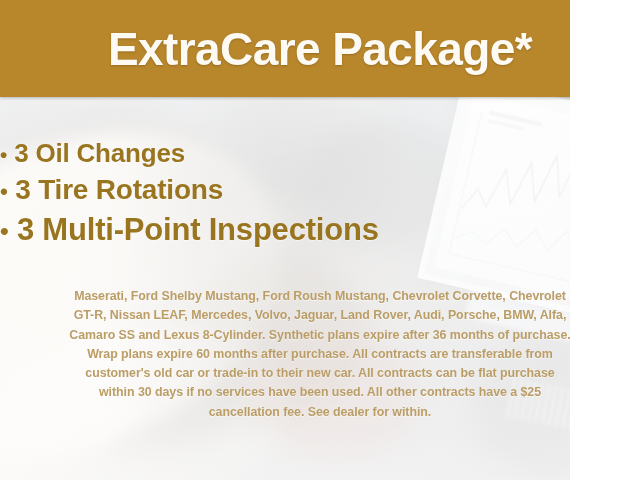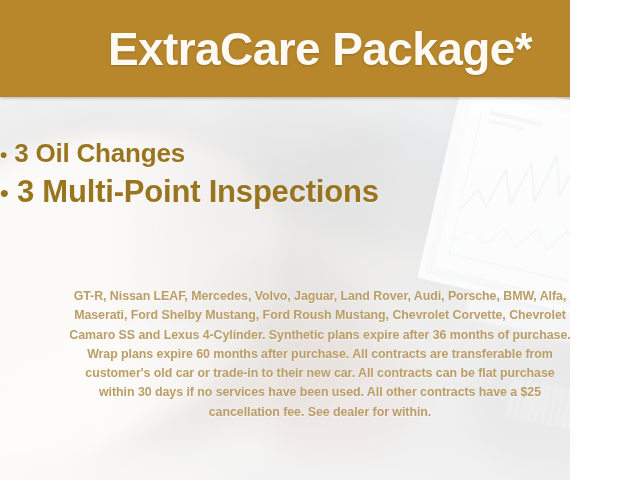--- a/index.html
+++ b/index.html
@@ -226,29 +226,33 @@
 
   <div class="banner">
     <div class="banner-title">ExtraCare Package*</div>
   </div>
 
   <div class="bullets">
     <span class="bullet-line b1">
       <span class="dot">•</span>
       <span>3 Oil Changes</span>
     </span>
+    <span class="bullet-line b2">
+      <span class="dot">•</span>
+      <span>3 Tire Rotations</span>
+    </span>
     <span class="bullet-line b3">
       <span class="dot">•</span>
       <span>3 Multi-Point Inspections</span>
     </span>
   </div>
 
   <div class="fineprint">
+    <span class="fp-line">Maserati, Ford Shelby Mustang, Ford Roush Mustang, Chevrolet Corvette, Chevrolet</span>
     <span class="fp-line">GT-R, Nissan LEAF, Mercedes, Volvo, Jaguar, Land Rover, Audi, Porsche, BMW, Alfa,</span>
-    <span class="fp-line">Maserati, Ford Shelby Mustang, Ford Roush Mustang, Chevrolet Corvette, Chevrolet</span>
-    <span class="fp-line">Camaro SS and Lexus 4-Cylinder. Synthetic plans expire after 36 months of purchase.</span>
+    <span class="fp-line">Camaro SS and Lexus 8-Cylinder. Synthetic plans expire after 36 months of purchase.</span>
     <span class="fp-line">Wrap plans expire 60 months after purchase. All contracts are transferable from</span>
     <span class="fp-line">customer's old car or trade-in to their new car. All contracts can be flat purchase</span>
     <span class="fp-line">within 30 days if no services have been used. All other contracts have a $25</span>
     <span class="fp-line">cancellation fee. See dealer for within.</span>
   </div>
 
 </div>
 
 </body></html>

